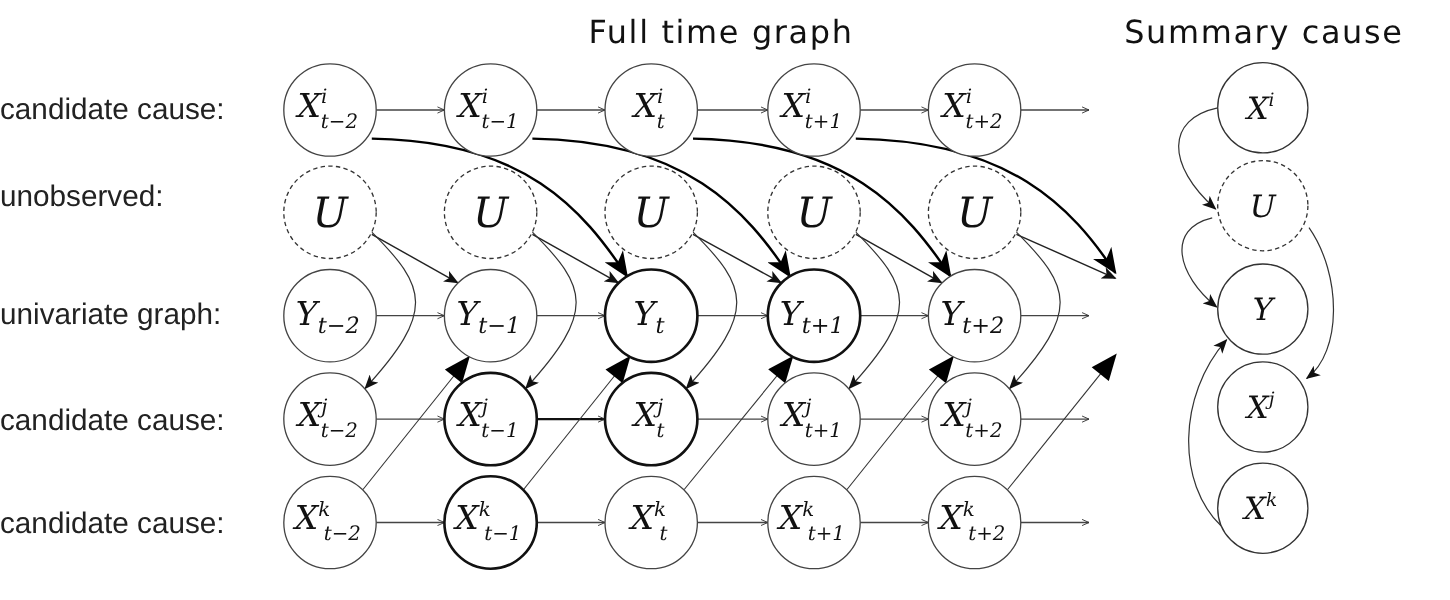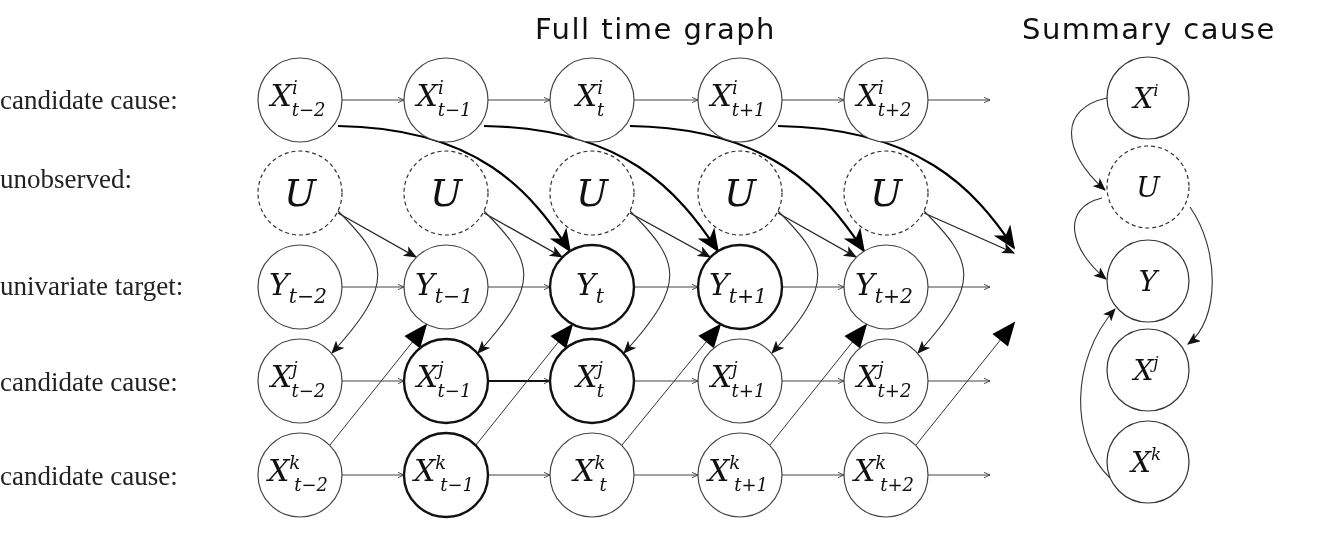--- a/index.html
+++ b/index.html
@@ -1,30 +1,30 @@
 <!DOCTYPE html>
 <html><head>
 <meta charset="utf-8">
 <style>
   html, body { margin: 0; padding: 0; background: #ffffff; }
   body { width: 1318px; height: 545px; position: relative; overflow: hidden; font-family: "DejaVu Sans", sans-serif; }
   .title { position: absolute; font-family: "DejaVu Sans", sans-serif; font-size: 29px; color: #111; letter-spacing: 1.5px; }
-  .rowlabel { position: absolute; left: 0; font-family: Liberation Serif, serif; font-size: 27px; color: #222; transform: translateY(-50%); white-space: nowrap; }
+  .rowlabel { position: absolute; left: 0; font-family: Liberation Sans, sans-serif; font-size: 27px; color: #222; transform: translateY(-50%); white-space: nowrap; }
   svg { position: absolute; left: 0; top: 0; }
   .node-label { font-family: "DejaVu Serif", serif; font-style: italic; fill: #111; }
 </style>
 </head>
 <body>
 
 <div class="title" style="left:535px; top:12px;text-align:center;">Full time graph</div>
 <div class="title" style="left:1022px; top:12px;">Summary cause</div>
 
 <div class="rowlabel" style="top:100px;">candidate cause:</div>
 <div class="rowlabel" style="top:179px;">unobserved:</div>
-<div class="rowlabel" style="top:286px;">univariate target:</div>
+<div class="rowlabel" style="top:286px;">univariate graph:</div>
 <div class="rowlabel" style="top:382px;">candidate cause:</div>
 <div class="rowlabel" style="top:476px;">candidate cause:</div>
 
 <svg id="diagram" width="1318" height="545" viewBox="0 0 1318 545">
   <defs>
     <marker id="arr-small" viewBox="0 0 10 10" refX="9" refY="5" markerWidth="7" markerHeight="7" orient="auto-start-reverse" markerUnits="userSpaceOnUse">
       <path d="M0,1 L9,5 L0,9" fill="none" stroke="#333" stroke-width="1.2"></path>
     </marker>
     <marker id="arr-med" viewBox="0 0 12 10" refX="11" refY="5" markerWidth="14" markerHeight="11" orient="auto" markerUnits="userSpaceOnUse">
       <path d="M0,0 L12,5 L0,10 L3,5 z" fill="#111"></path>

